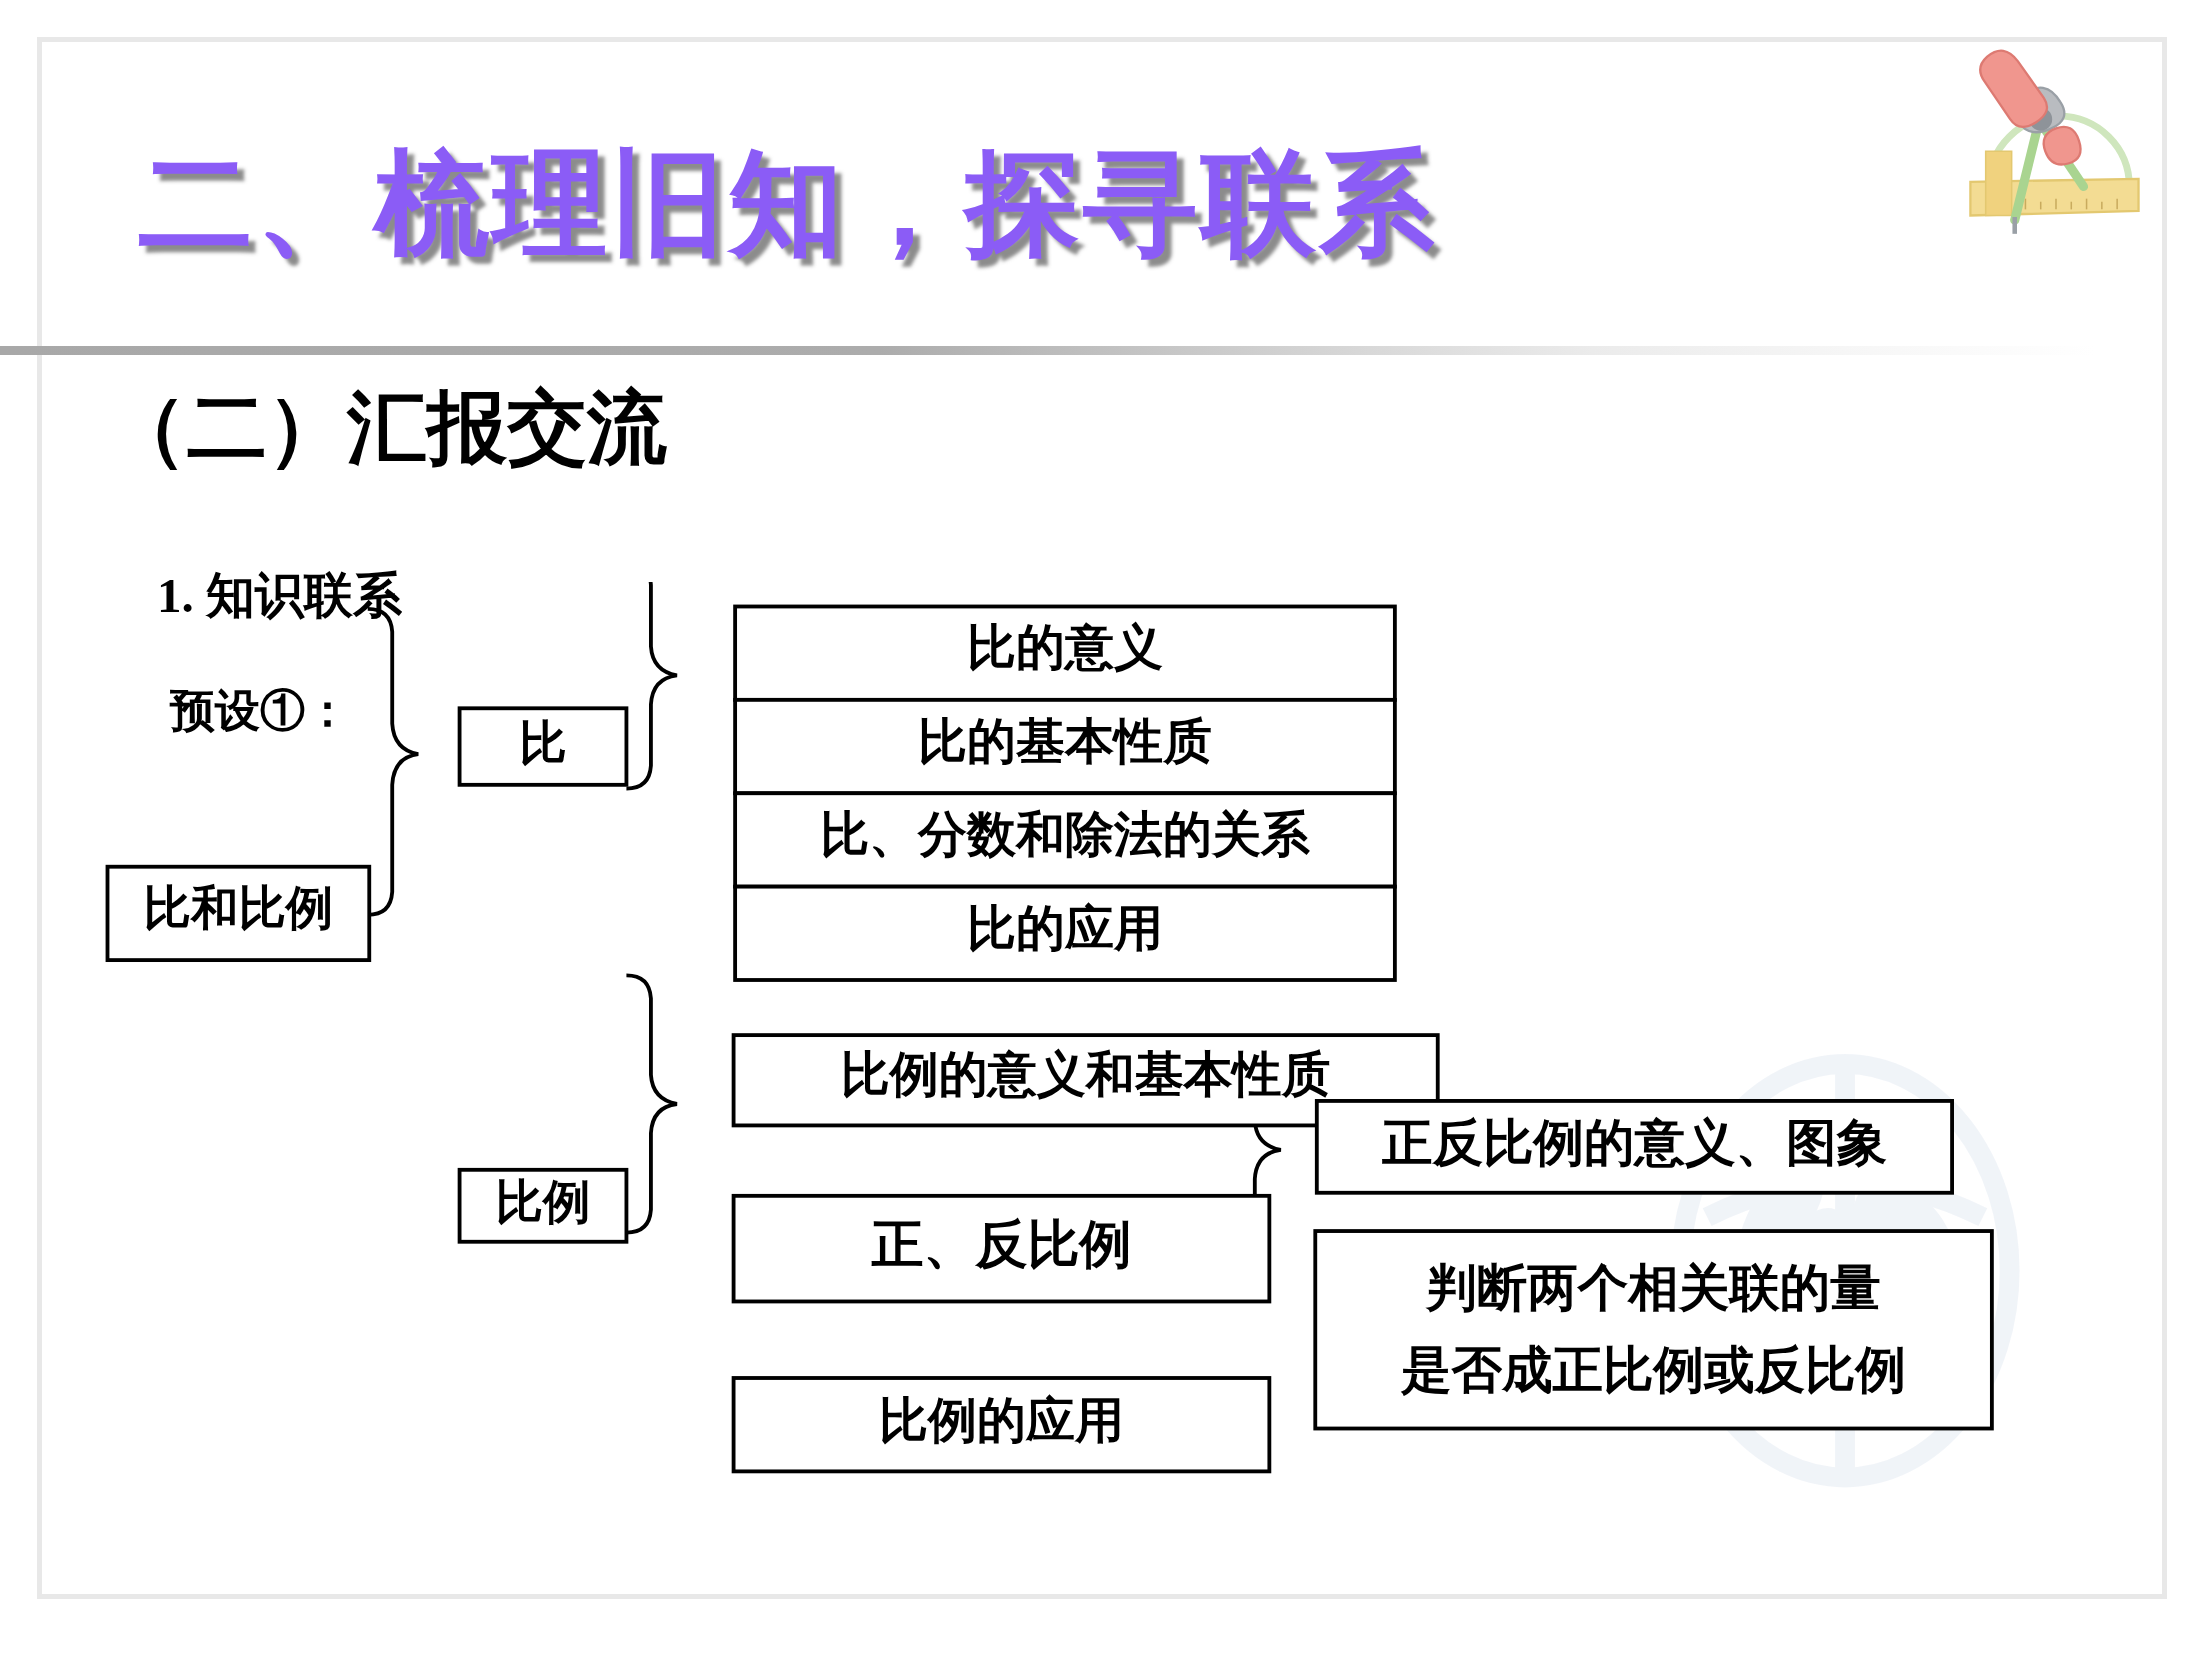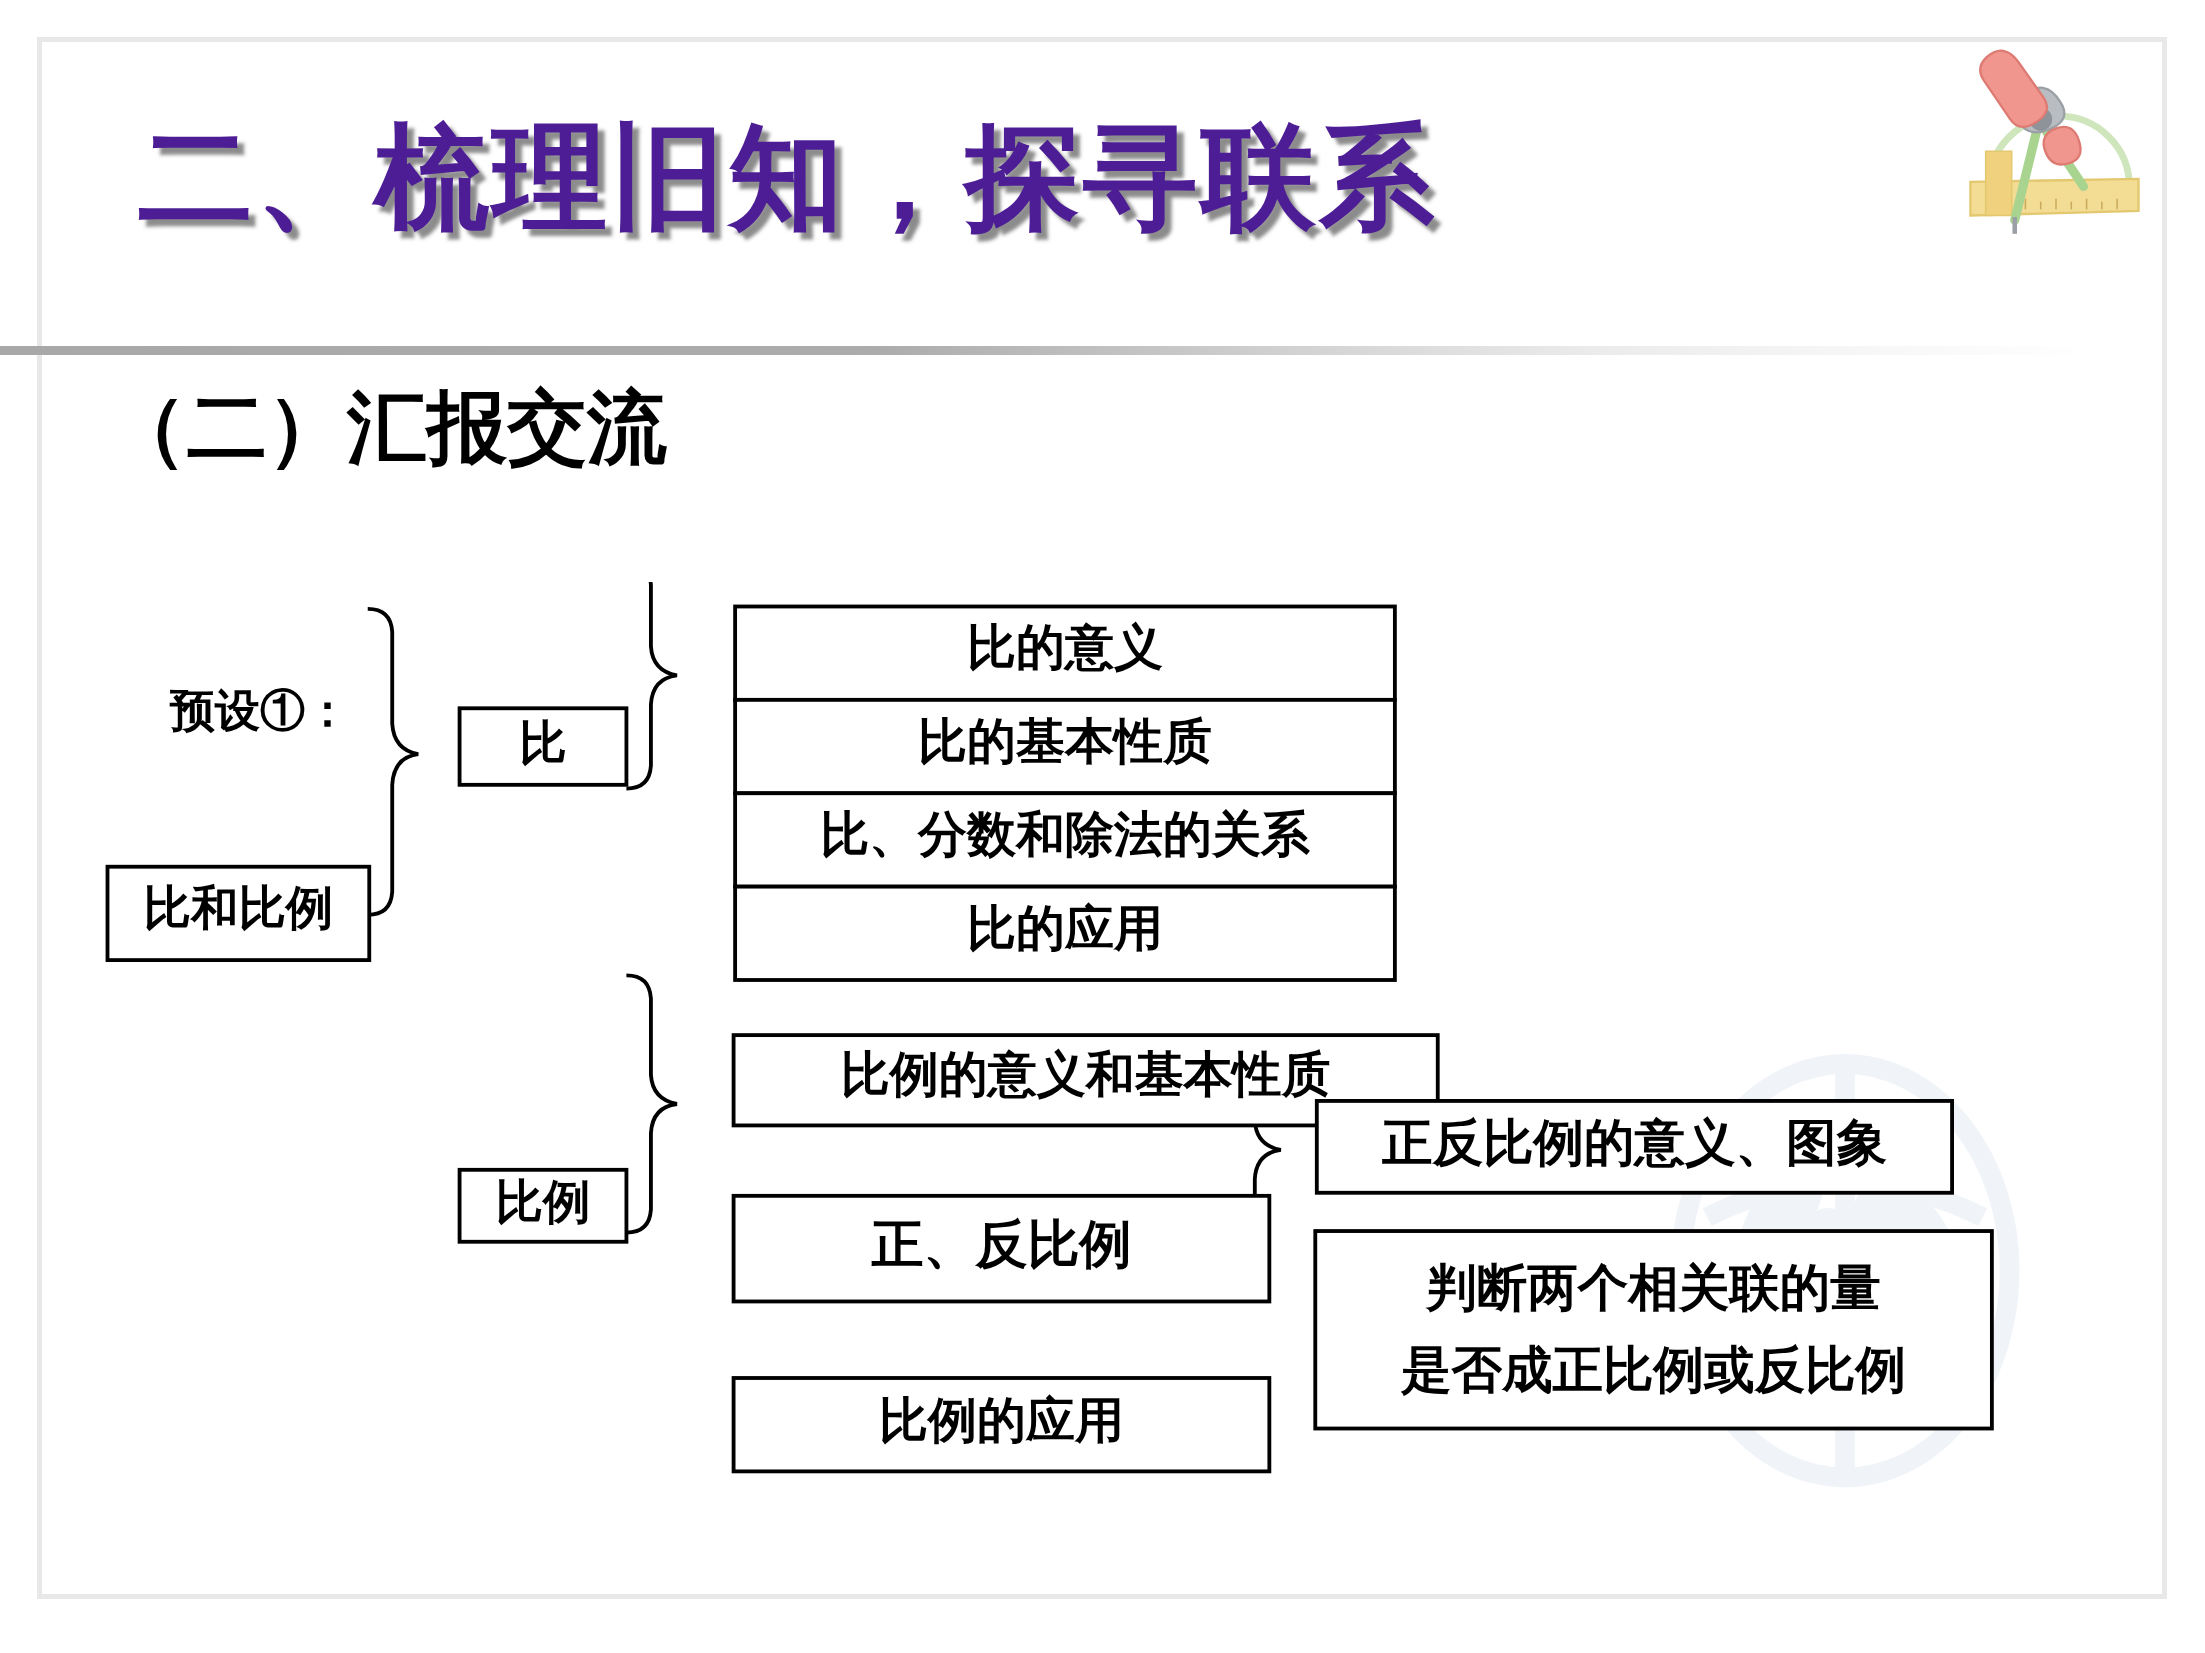--- a/index.html
+++ b/index.html
@@ -35,25 +35,25 @@
     position: absolute;
     right: 69px; bottom: 54px;
     width: 582px; height: 582px;
     opacity: 0.40;
     pointer-events: none;
   }
 
   
   #header-title {
     position: absolute;
-    left: 138px; top: 101px;
+    left: 138px; top: 127px;
     font-size: 115px;
     font-weight: 700;
     letter-spacing: 3.1px;
-    color: #4c1d95;
+    color: #8b5cf6;
     text-shadow: 6.9px 6.9px 3.8px rgba(120,120,120,0.85);
     white-space: nowrap;
     font-family: Liberation Mono, monospace;
   }
   #header-rule {
     position: absolute;
     left: 0px; top: 346px;
     width: 2095px; height: 9.2px;
     background: linear-gradient(to right,
         #a8a8a8 0%, #acacac 42%, #d2d2d2 62%,
@@ -164,20 +164,24 @@
 
     <path d="M60 36 q22 -18 40 6 l34 48 q12 18 -10 32 q-22 14 -34 -4 L56 68 q-12 -18 4 -32z" fill="#f0968e" stroke="#dd7a72" stroke-width="3"></path>
 
     <path d="M150 130 q22 -8 30 16 q8 24 -14 30 q-22 6 -30 -16 q-8 -22 14 -30z" fill="#f0968e" stroke="#dd7a72" stroke-width="3"></path>
 
     <line x1="96" y1="246" x2="96" y2="268" stroke="#9aa0a6" stroke-width="6"></line>
   </svg>
 
   <div id="section-heading">（二）汇报交流</div>
 
+  <div id="list-item-1">
+    <span>1.</span>
+    <span>知识联系</span>
+  </div>
 
   <div id="preset-label">预设①：</div>
 
   <div id="diagram">
   <svg width="2205" height="995" viewBox="0 0 2880 1300" xmlns="http://www.w3.org/2000/svg">
     <g stroke="#000000" fill="none" stroke-width="5">
 
       <path d="M480 435
                q30 0 32 -30
                l0 -140

